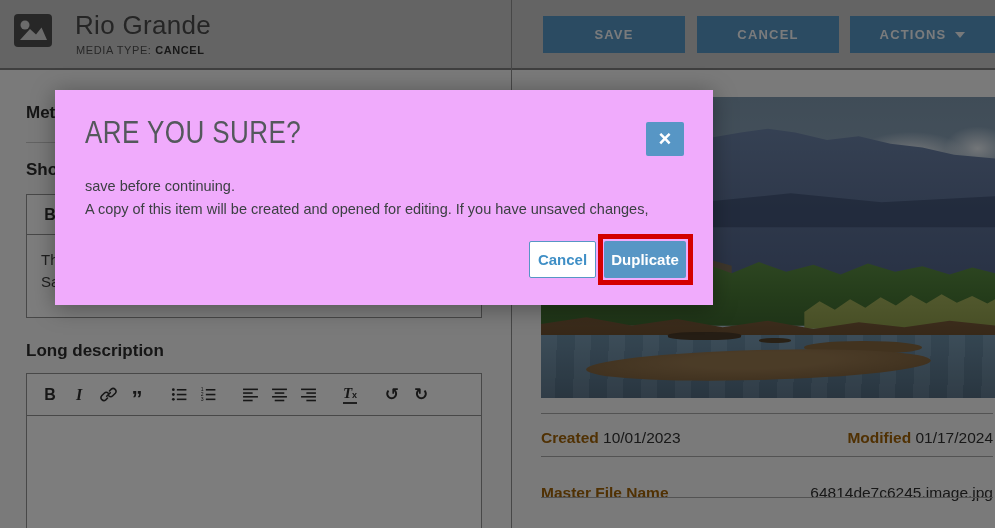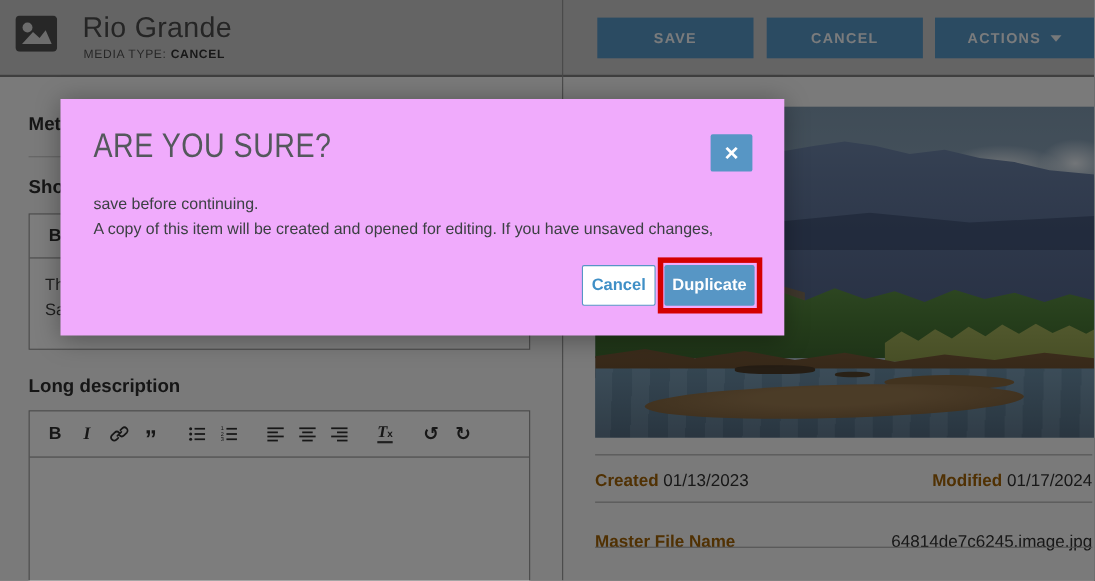--- a/index.html
+++ b/index.html
@@ -222,21 +222,21 @@
     <div class="ph ph-debris"></div>
     <div class="ph ph-debris2"></div>
     <div class="ph ph-sandbar2"></div>
     <div class="ph ph-sandbar"></div>
   </div>
 
   <div class="rp-div" style="top:413px;"></div>
   <div class="rp-row" style="top:429px;">
     <span>
       <b>Created</b>
-      <span>01/13/2023</span>
+      <span>10/01/2023</span>
     </span>
     <span>
       <b>Modified</b>
       <span>01/17/2024</span>
     </span>
   </div>
   <div class="rp-div" style="top:456px;"></div>
   <div class="rp-row" style="top:472px;margin-top:12px;">
     <b>Master File Name</b>
     <span>64814de7c6245.image.jpg</span>

